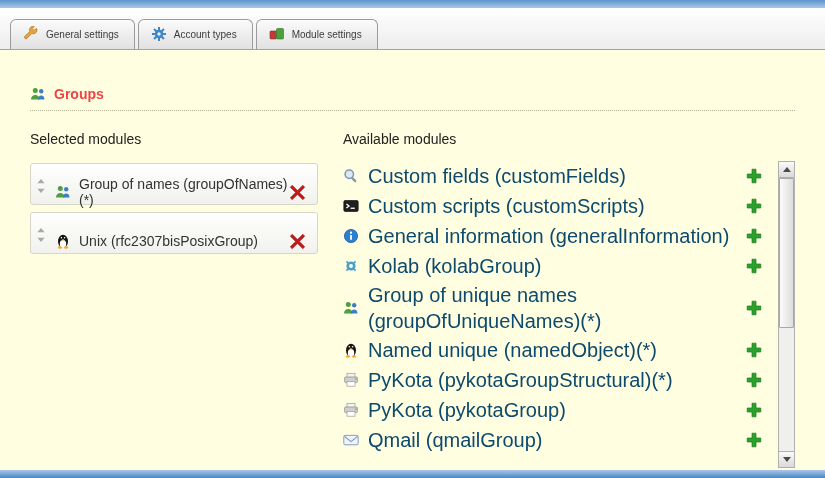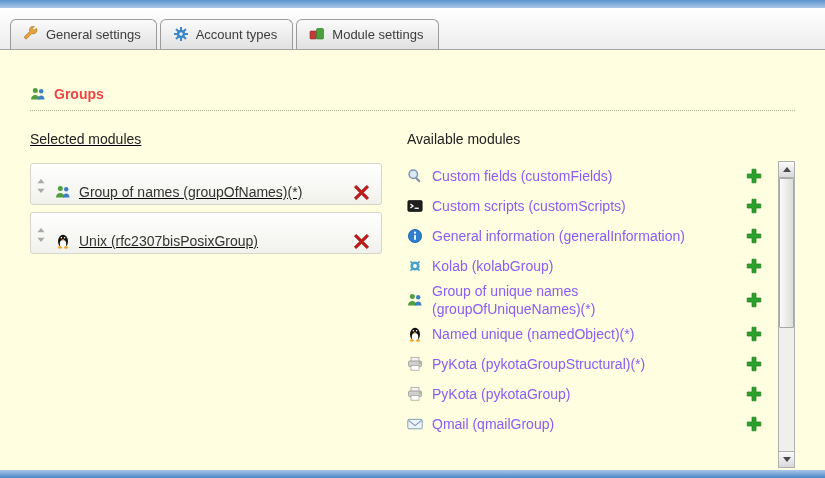--- a/index.html
+++ b/index.html
@@ -23,21 +23,21 @@
     padding:9px 0 0 10px;
     display:flex; align-items:flex-end; gap:3px;
     height:42px;
   }
   .tab {
     display:inline-flex; align-items:center; gap:7px;
     padding:6px 15px 7px 12px;
     border:1px solid #9b9b9b; border-bottom:none;
     border-radius:6px 6px 0 0;
     background:linear-gradient(to bottom,#fbfbfb,#e1e1e1);
-    color:#3c3c3c; font-size:13px;
+    color:#3c3c3c; font-size:10px;
     cursor:pointer; position:relative; white-space:nowrap;text-align:center;
   }
   .tab.active {
     background:linear-gradient(to bottom,#ffffff,#fdfdf2);
     margin-bottom:-1px; padding-bottom:9px; z-index:2;
     color:#222;
   }
   .tab .ticon { width:16px; height:16px; display:inline-block; flex:0 0 auto; }
   .ticon svg { width:16px; height:16px; display:block; }
 
@@ -53,21 +53,21 @@
     margin-top:36px;
     display:flex; align-items:center; gap:8px;
     font-size:14px; font-weight:bold; color:#ef4444;
     padding-bottom:8px;
     border-bottom:1px dotted #b4b494;
   }
   .section-heading .hicon svg { width:16px; height:16px; display:block; }
 
   .columns { display:flex; margin-top:20px; align-items:flex-start; }
 
-  .col-left  { width:352px; flex:0 0 auto;text-decoration:underline; }
+  .col-left  { width:288px; flex:0 0 auto; }
   .col-right { flex:1 1 auto; margin-left:25px; min-width:0; }
 
   .col-head { font-size:14px; color:#222; margin-bottom:16px; }
   .col-right .col-head { margin-bottom:14px; }
 
   
   .sel-item {
     display:flex; align-items:center;
     height:42px;
     background:linear-gradient(to bottom,#ffffff,#f1f1ec);
@@ -86,21 +86,21 @@
   .del-btn svg { width:17px; height:17px; display:block; }
 
   
   .avail-wrap { display:flex; }
   .avail-list { flex:1 1 auto; height:307px; overflow:hidden; min-width:0; }
   .avail-item {
     display:flex; align-items:center; gap:9px;
     min-height:30px; padding:1px 0;
   }
   .avail-item .micon { flex:0 0 auto; }
-  .avail-label { font-size:14px; color:#8b5cf6; white-space:pre-line; line-height:1.3; }
+  .avail-label { font-size:20px; color:#0c4a6e; white-space:pre-line; line-height:1.3; }
   .add-btn { margin-left:auto; margin-right:14px; width:18px; height:18px; border:none; background:transparent; cursor:pointer; padding:0; flex:0 0 auto; }
   .add-btn svg { width:16px; height:16px; display:block; }
 
   
   .scrollbar {
     flex:0 0 auto; width:17px; height:307px;
     border:1px solid #b0b0b0; background:#f1f1ee;
     display:flex; flex-direction:column;
   }
   .sb-btn {

